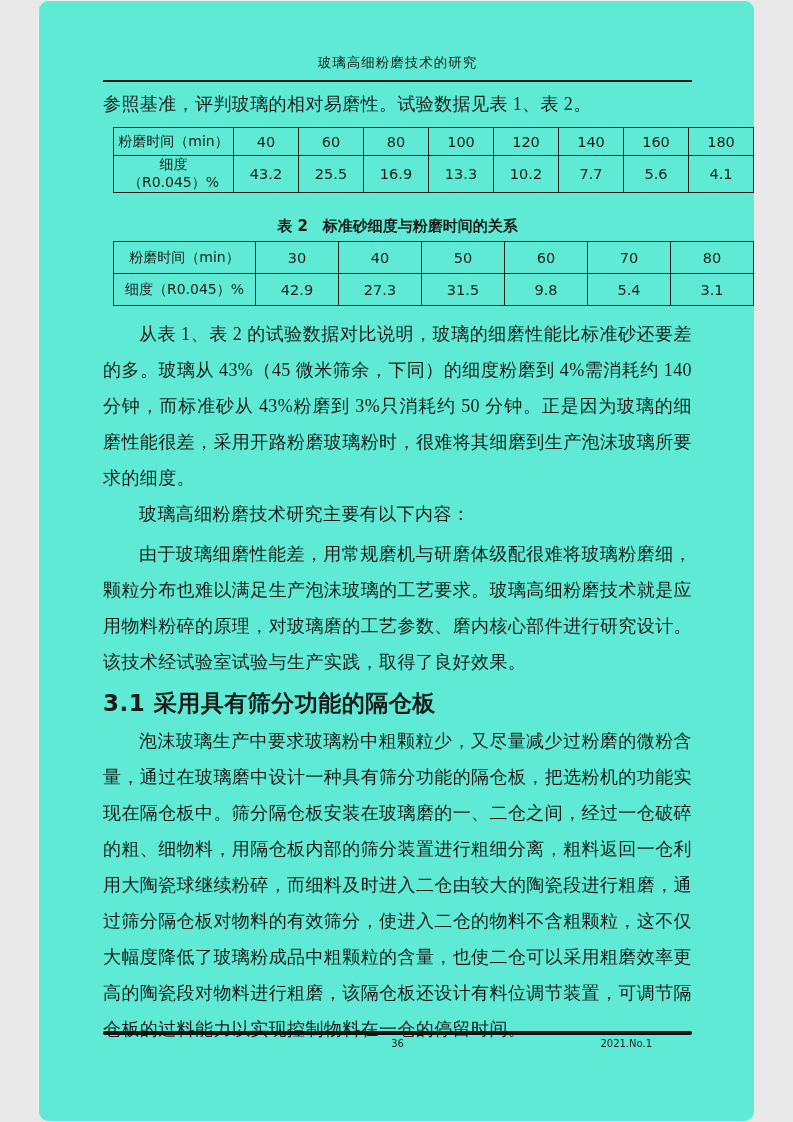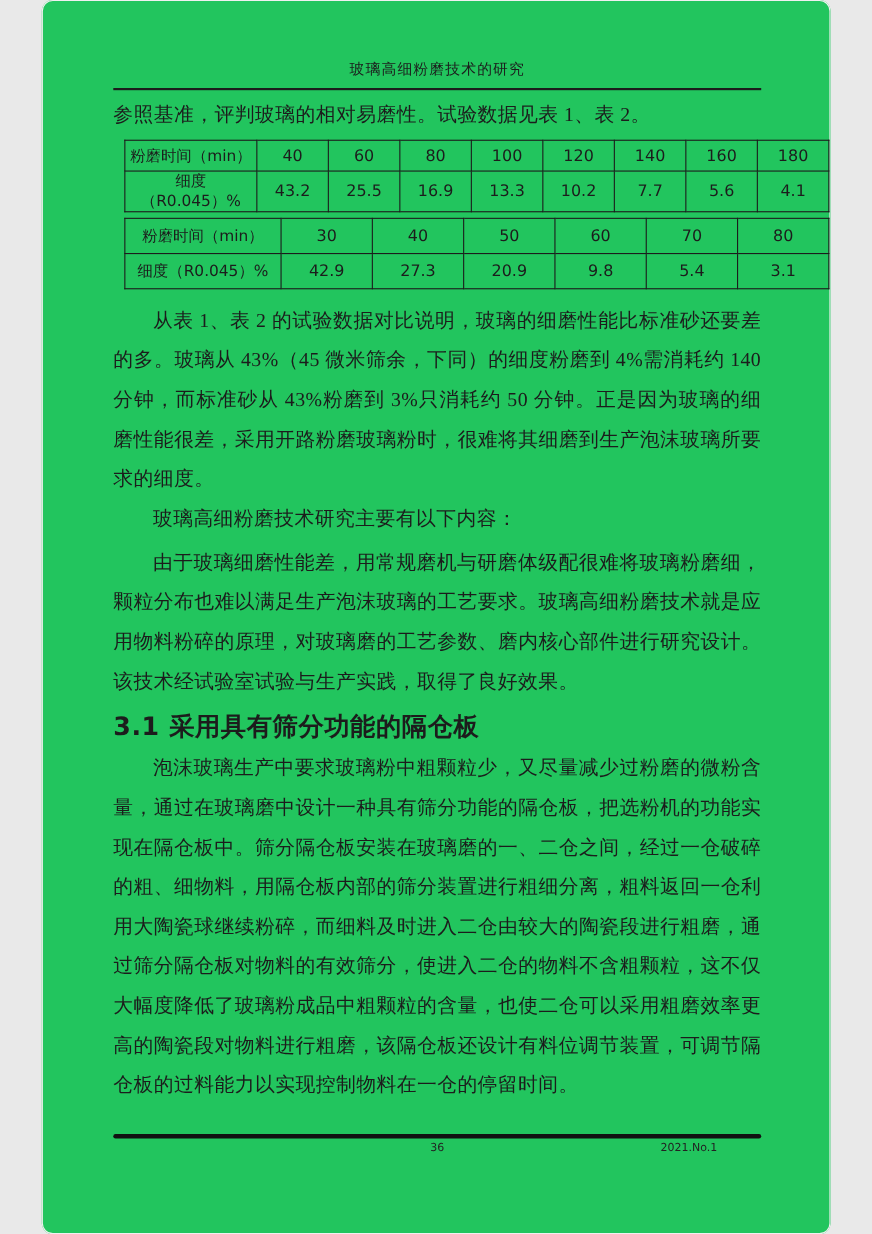--- a/index.html
+++ b/index.html
@@ -1,19 +1,19 @@
 <!DOCTYPE html>
 <html><head>
 <meta charset="utf-8">
 <style>
   * { margin:0; padding:0; box-sizing:border-box; }
   html,body { background:#e9e9e9; }
   .page {
     width:717px; height:1122px; margin:0 auto; position:relative;
-    background:#22c55e; color:#1c1c1c;
+    background:#5eead4; color:#1c1c1c;
     font-family:"Liberation Serif", serif;
     padding:54px 63px 0 65px;
     box-shadow:0 0 0 1px #f0f0f0 inset;
     overflow:hidden;
     border-radius:10px;
   }
   .running-head {
     text-align:center; font-size:13.5px; letter-spacing:1px;
     padding-bottom:8px; border-bottom:2px solid #1c1c1c;
   }
@@ -96,41 +96,42 @@
       <td>16.9</td>
       <td>13.3</td>
       <td>10.2</td>
       <td>7.7</td>
       <td>5.6</td>
       <td>4.1</td>
     </tr>
   </tbody>
     </table>
 
+  <div class="tbl-caption second">表 2　标准砂细度与粉磨时间的关系</div>
 
   <table class="data t2">
     <colgroup>
       <col style="width:142px">
       <col span="6" style="width:83px">
     </colgroup>
     <tbody>
         <tr>
       <td class="rowlabel">粉磨时间（min）</td>
       <td>30</td>
       <td>40</td>
       <td>50</td>
       <td>60</td>
       <td>70</td>
       <td>80</td>
     </tr>
     <tr>
       <td class="rowlabel">细度（R0.045）%</td>
       <td>42.9</td>
       <td>27.3</td>
-      <td>20.9</td>
+      <td>31.5</td>
       <td>9.8</td>
       <td>5.4</td>
       <td>3.1</td>
     </tr>
   </tbody>
     </table>
 
   <div class="para compare">从表 1、表 2 的试验数据对比说明，玻璃的细磨性能比标准砂还要差的多。玻璃从 43%（45 微米筛余，下同）的细度粉磨到 4%需消耗约 140 分钟，而标准砂从 43%粉磨到 3%只消耗约 50 分钟。正是因为玻璃的细磨性能很差，采用开路粉磨玻璃粉时，很难将其细磨到生产泡沫玻璃所要求的细度。</div>
 
   <div class="para">玻璃高细粉磨技术研究主要有以下内容：</div>

